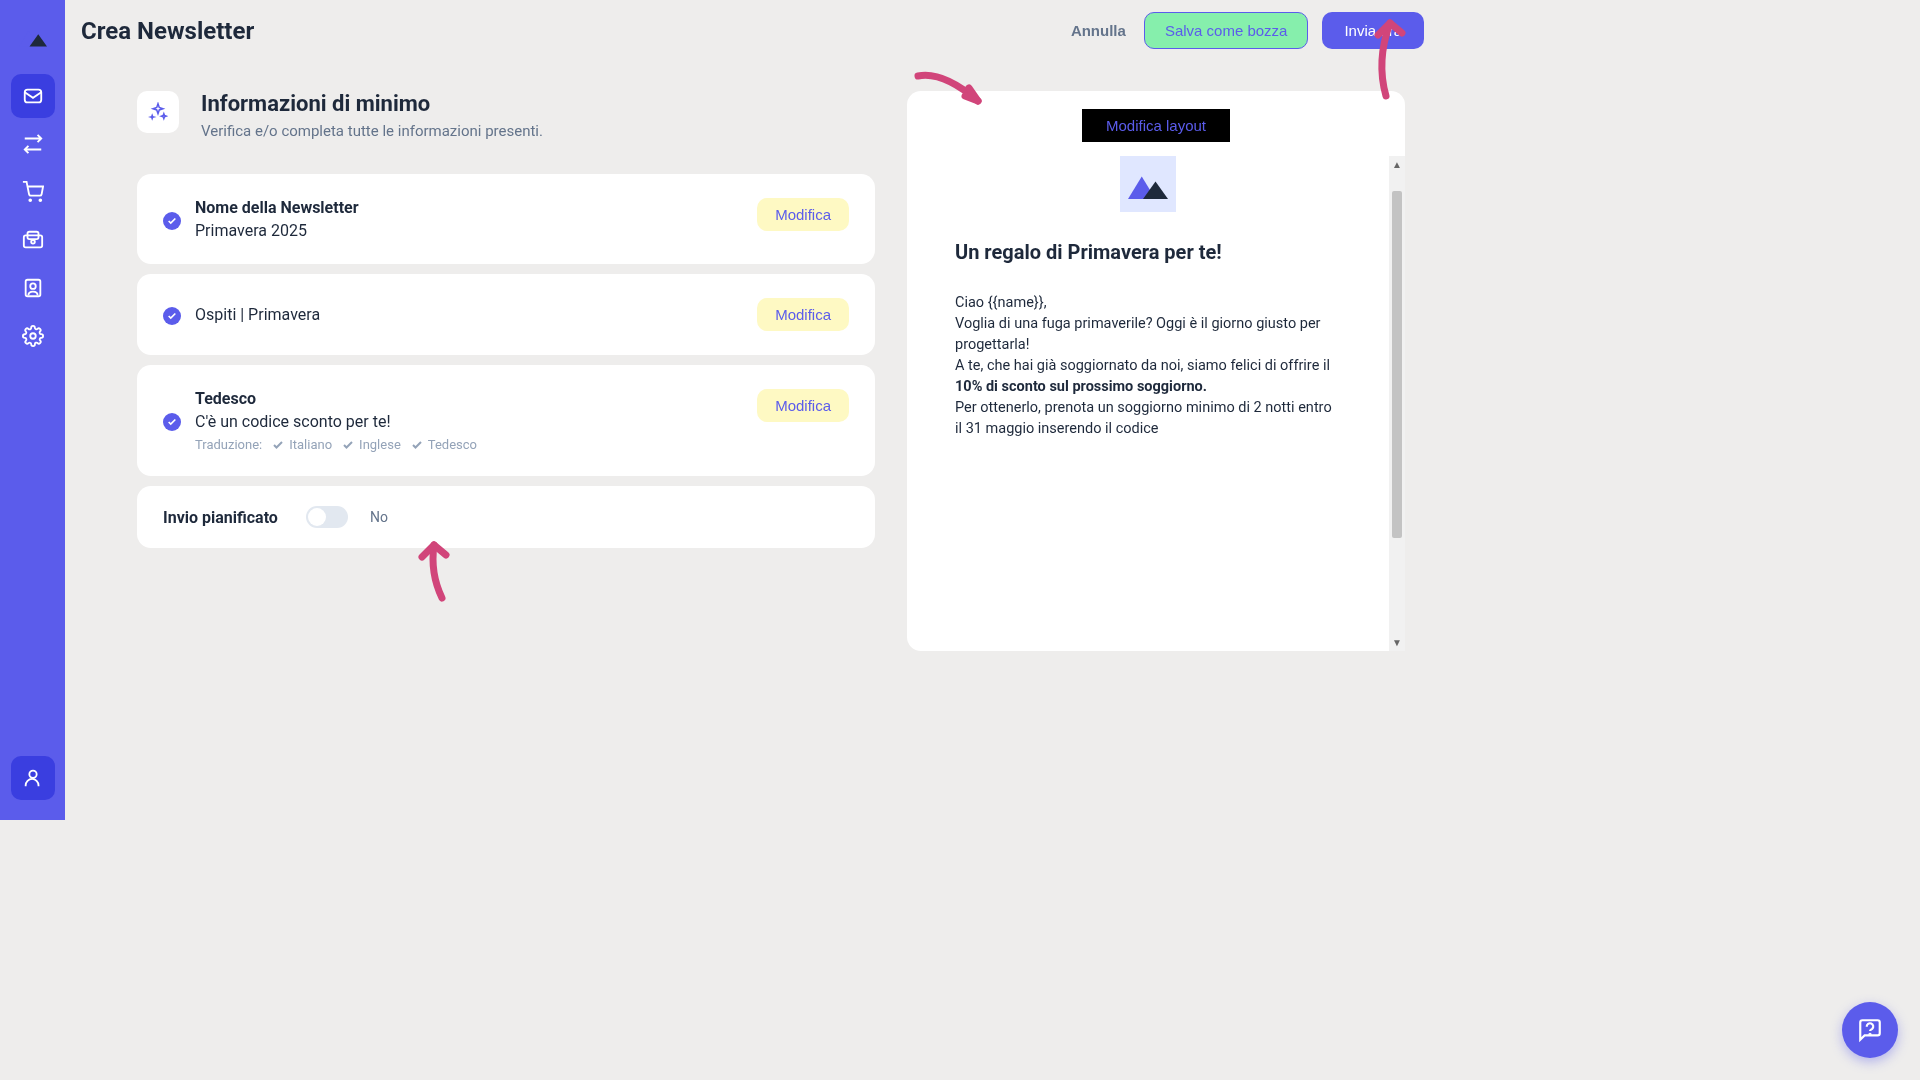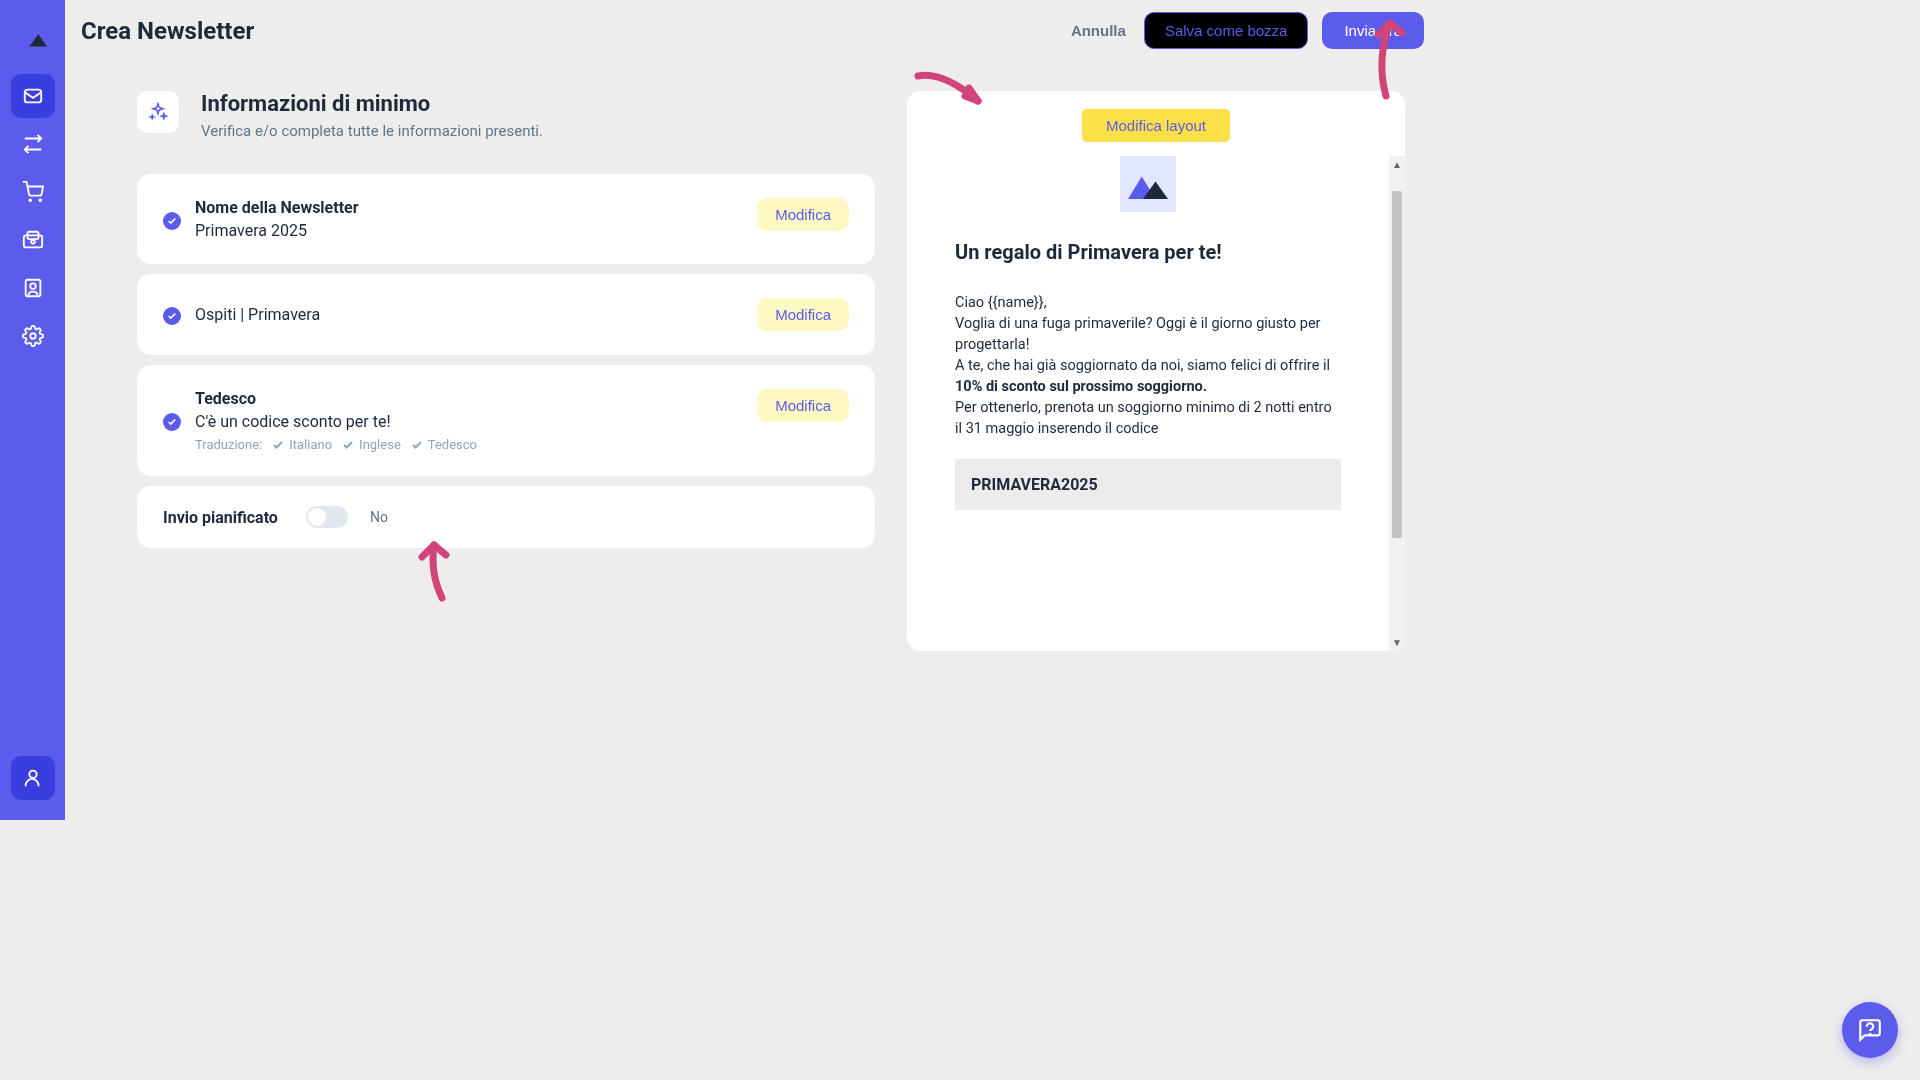--- a/index.html
+++ b/index.html
@@ -13,21 +13,21 @@
 .nav-bottom{margin-top:auto;margin-bottom:20px;width:44px;height:44px;border-radius:10px;background:#3a3ee0;display:flex;align-items:center;justify-content:center;color:#fff;cursor:pointer;}
 .nav-item svg,.nav-bottom svg{width:22px;height:22px;}
 .logo-wrap svg{width:28px;height:22px;}
 
 
 .main{flex:1;display:flex;flex-direction:column;}
 .topbar{display:flex;align-items:center;padding:12px 16px;gap:12px;}
 .page-title{font-size:24px;font-weight:700;color:#1e293b;}
 .top-actions{margin-left:auto;display:flex;align-items:center;gap:14px;}
 .btn-ghost{background:none;border:none;color:#64748b;font-size:15px;font-weight:700;cursor:pointer;padding:8px 4px;}
-.btn-outline{background:#000000;border:1.5px solid #5b5ceb;color:#5b5ceb;font-size:15px;font-weight:500;border-radius:10px;padding:9px 20px;cursor:pointer;}
+.btn-outline{background:#86efac;border:1.5px solid #5b5ceb;color:#5b5ceb;font-size:15px;font-weight:500;border-radius:10px;padding:9px 20px;cursor:pointer;}
 .btn-primary{background:#5b5ceb;border:none;color:#fff;font-size:15px;font-weight:500;border-radius:10px;padding:10px 22px;cursor:pointer;}
 
 .content{flex:1;display:flex;gap:32px;padding:30px 10px 0 72px;position:relative;}
 .form-col{width:738px;}
 
 .section-head{display:flex;gap:22px;margin-bottom:34px;align-items:flex-start;}
 .sparkle-box{width:42px;height:42px;background:#fff;border-radius:10px;display:flex;align-items:center;justify-content:center;color:#5b5ceb;flex-shrink:0;}
 .section-titles h2{font-size:22px;font-weight:700;color:#1e293b;margin-bottom:6px;}
 .section-titles p{font-size:15px;color:#64748b;}
 
@@ -44,21 +44,21 @@
 .lang svg{width:12px;height:12px;}
 
 .card-schedule{align-items:center;padding:20px 26px;}
 .sched-label{font-size:16px;font-weight:700;color:#1e293b;}
 .toggle{margin-left:14px;width:42px;height:22px;background:#e2e8f0;border-radius:11px;position:relative;cursor:pointer;}
 .toggle-knob{width:18px;height:18px;background:#fff;border-radius:50%;position:absolute;left:2px;top:2px;}
 .toggle-val{margin-left:8px;font-size:14px;color:#64748b;}
 
 
 .preview-col{width:498px;background:#fff;border-radius:14px;padding:18px 0 0 0;display:flex;flex-direction:column;align-items:center;height:560px;}
-.btn-layout{background:#fde047;border:none;color:#5b5ceb;font-size:15px;font-weight:500;border-radius:5px;padding:8px 24px;cursor:pointer;margin-bottom:14px;}
+.btn-layout{background:#000000;border:none;color:#5b5ceb;font-size:15px;font-weight:500;border-radius:0;padding:8px 24px;cursor:pointer;margin-bottom:14px;}
 .preview-frame{width:100%;flex:1;overflow:hidden;position:relative;display:flex;}
 .preview-body{flex:1;overflow-y:auto;padding:0 48px 20px 48px;}
 .preview-logo{width:56px;height:56px;background:#e0e7ff;display:flex;align-items:center;justify-content:center;margin:0 auto 28px;}
 .preview-headline{font-size:20px;font-weight:700;color:#1e293b;margin-bottom:28px;}
 .preview-text{font-size:14.5px;line-height:1.45;color:#1e293b;margin-bottom:20px;}
 .preview-text b{font-weight:700;}
 .code-box{background:#ececec;padding:16px;font-size:16px;font-weight:700;color:#1e293b;}
 .scrollbar-track{width:16px;background:#f1f1f1;display:flex;flex-direction:column;}
 .scrollbar-thumb{flex:0 0 70%;background:#c3c3c3;margin:18px 3px 0 3px;border-radius:2px;}
 .scrollbar-arrow{height:17px;display:flex;align-items:center;justify-content:center;color:#666;font-size:10px;}
@@ -234,21 +234,20 @@
                 <polygon points="12,24 22,10 32,24" fill="#1e293b"></polygon>
               </svg>
          </div>
          <div class="preview-headline">Un regalo di Primavera per te!</div>
          <div class="preview-text">
            <span>Ciao {{name}},</span><br>
            <span>Voglia di una fuga primaverile? Oggi è il giorno giusto per progettarla!</span><br>
            <span>A te, che hai già soggiornato da noi, siamo felici di offrire il </span><b>10% di sconto sul prossimo soggiorno.</b><br>
            <span>Per ottenerlo, prenota un soggiorno minimo di 2 notti entro il 31 maggio inserendo il codice</span>
          </div>
-         <div class="code-box">PRIMAVERA2025</div>
        </div>
        <div class="scrollbar-track">
          <div class="scrollbar-arrow">▲</div>
          <div class="scrollbar-thumb"></div>
          <div style="flex:1"></div>
          <div class="scrollbar-arrow">▼</div>
        </div>
      </div>
    </div>
 

